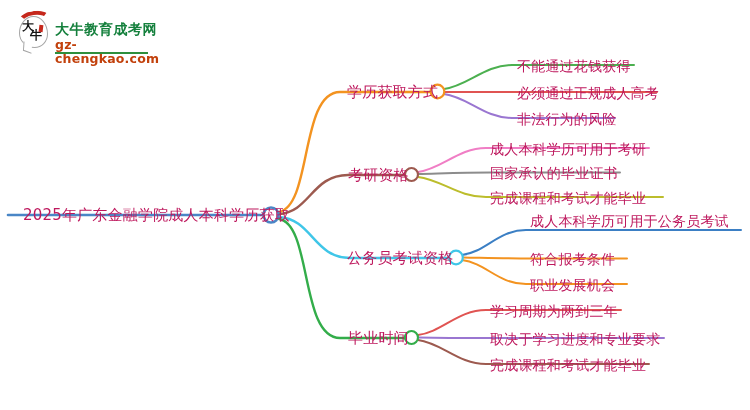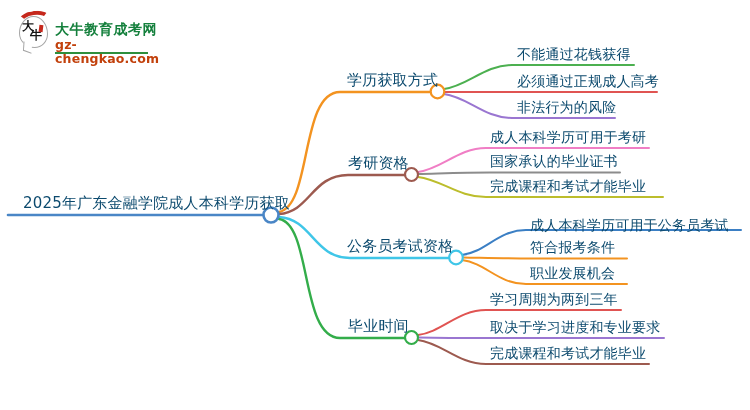--- a/index.html
+++ b/index.html
@@ -2,22 +2,22 @@
 <html><head>
 <meta charset="utf-8">
 <style>
   html,body{margin:0;padding:0;background:#ffffff;}
   .stage{
     position:relative; width:750px; height:410px; background:#ffffff;
     overflow:hidden; font-family:"DejaVu Sans","Liberation Sans",sans-serif;
   }
   .stage svg{position:absolute;left:0;top:0;}
   .lbl{
-    position:absolute; white-space:nowrap; color:#0c4a6e;
-    font-size:14px; line-height:17px; letter-spacing:0.2px;
+    position:absolute; white-space:nowrap; color:#be185d;
+    font-size:14px; line-height:17px; letter-spacing:0.2px;margin-top:12px;
   }
   .lbl.big{font-size:15px; line-height:18px;}
   
   .logo{position:absolute; left:0; top:0; width:170px; height:62px;}
   .bubble{
     position:absolute; left:19px; top:16px; width:27px; height:30px;
     background:#fff; border:1.6px solid #a6a6a6;
     border-radius:50% 50% 46% 54% / 54% 56% 44% 46%;
   }
   .bubble-tail{
@@ -95,21 +95,21 @@
   <div class="lbl big" style="left:348px;top:317px;">毕业时间</div>
 
   <div class="lbl" style="left:517px;top:46px;">不能通过花钱获得</div>
   <div class="lbl" style="left:517px;top:73px;">必须通过正规成人高考</div>
   <div class="lbl" style="left:517px;top:99px;">非法行为的风险</div>
 
   <div class="lbl" style="left:490px;top:129px;">成人本科学历可用于考研</div>
   <div class="lbl" style="left:490px;top:153px;">国家承认的毕业证书</div>
   <div class="lbl" style="left:490px;top:178px;">完成课程和考试才能毕业</div>
 
-  <div class="lbl" style="left:530px;top:217px;">成人本科学历可用于公务员考试</div>
+  <div class="lbl" style="left:530px;top:201px;">成人本科学历可用于公务员考试</div>
   <div class="lbl" style="left:530px;top:239px;">符合报考条件</div>
   <div class="lbl" style="left:530px;top:265px;">职业发展机会</div>
 
   <div class="lbl" style="left:490px;top:291px;">学习周期为两到三年</div>
   <div class="lbl" style="left:490px;top:319px;">取决于学习进度和专业要求</div>
   <div class="lbl" style="left:490px;top:345px;font-family:Liberation Serif, serif;">完成课程和考试才能毕业</div>
 
 </div>
 
 </body></html>

